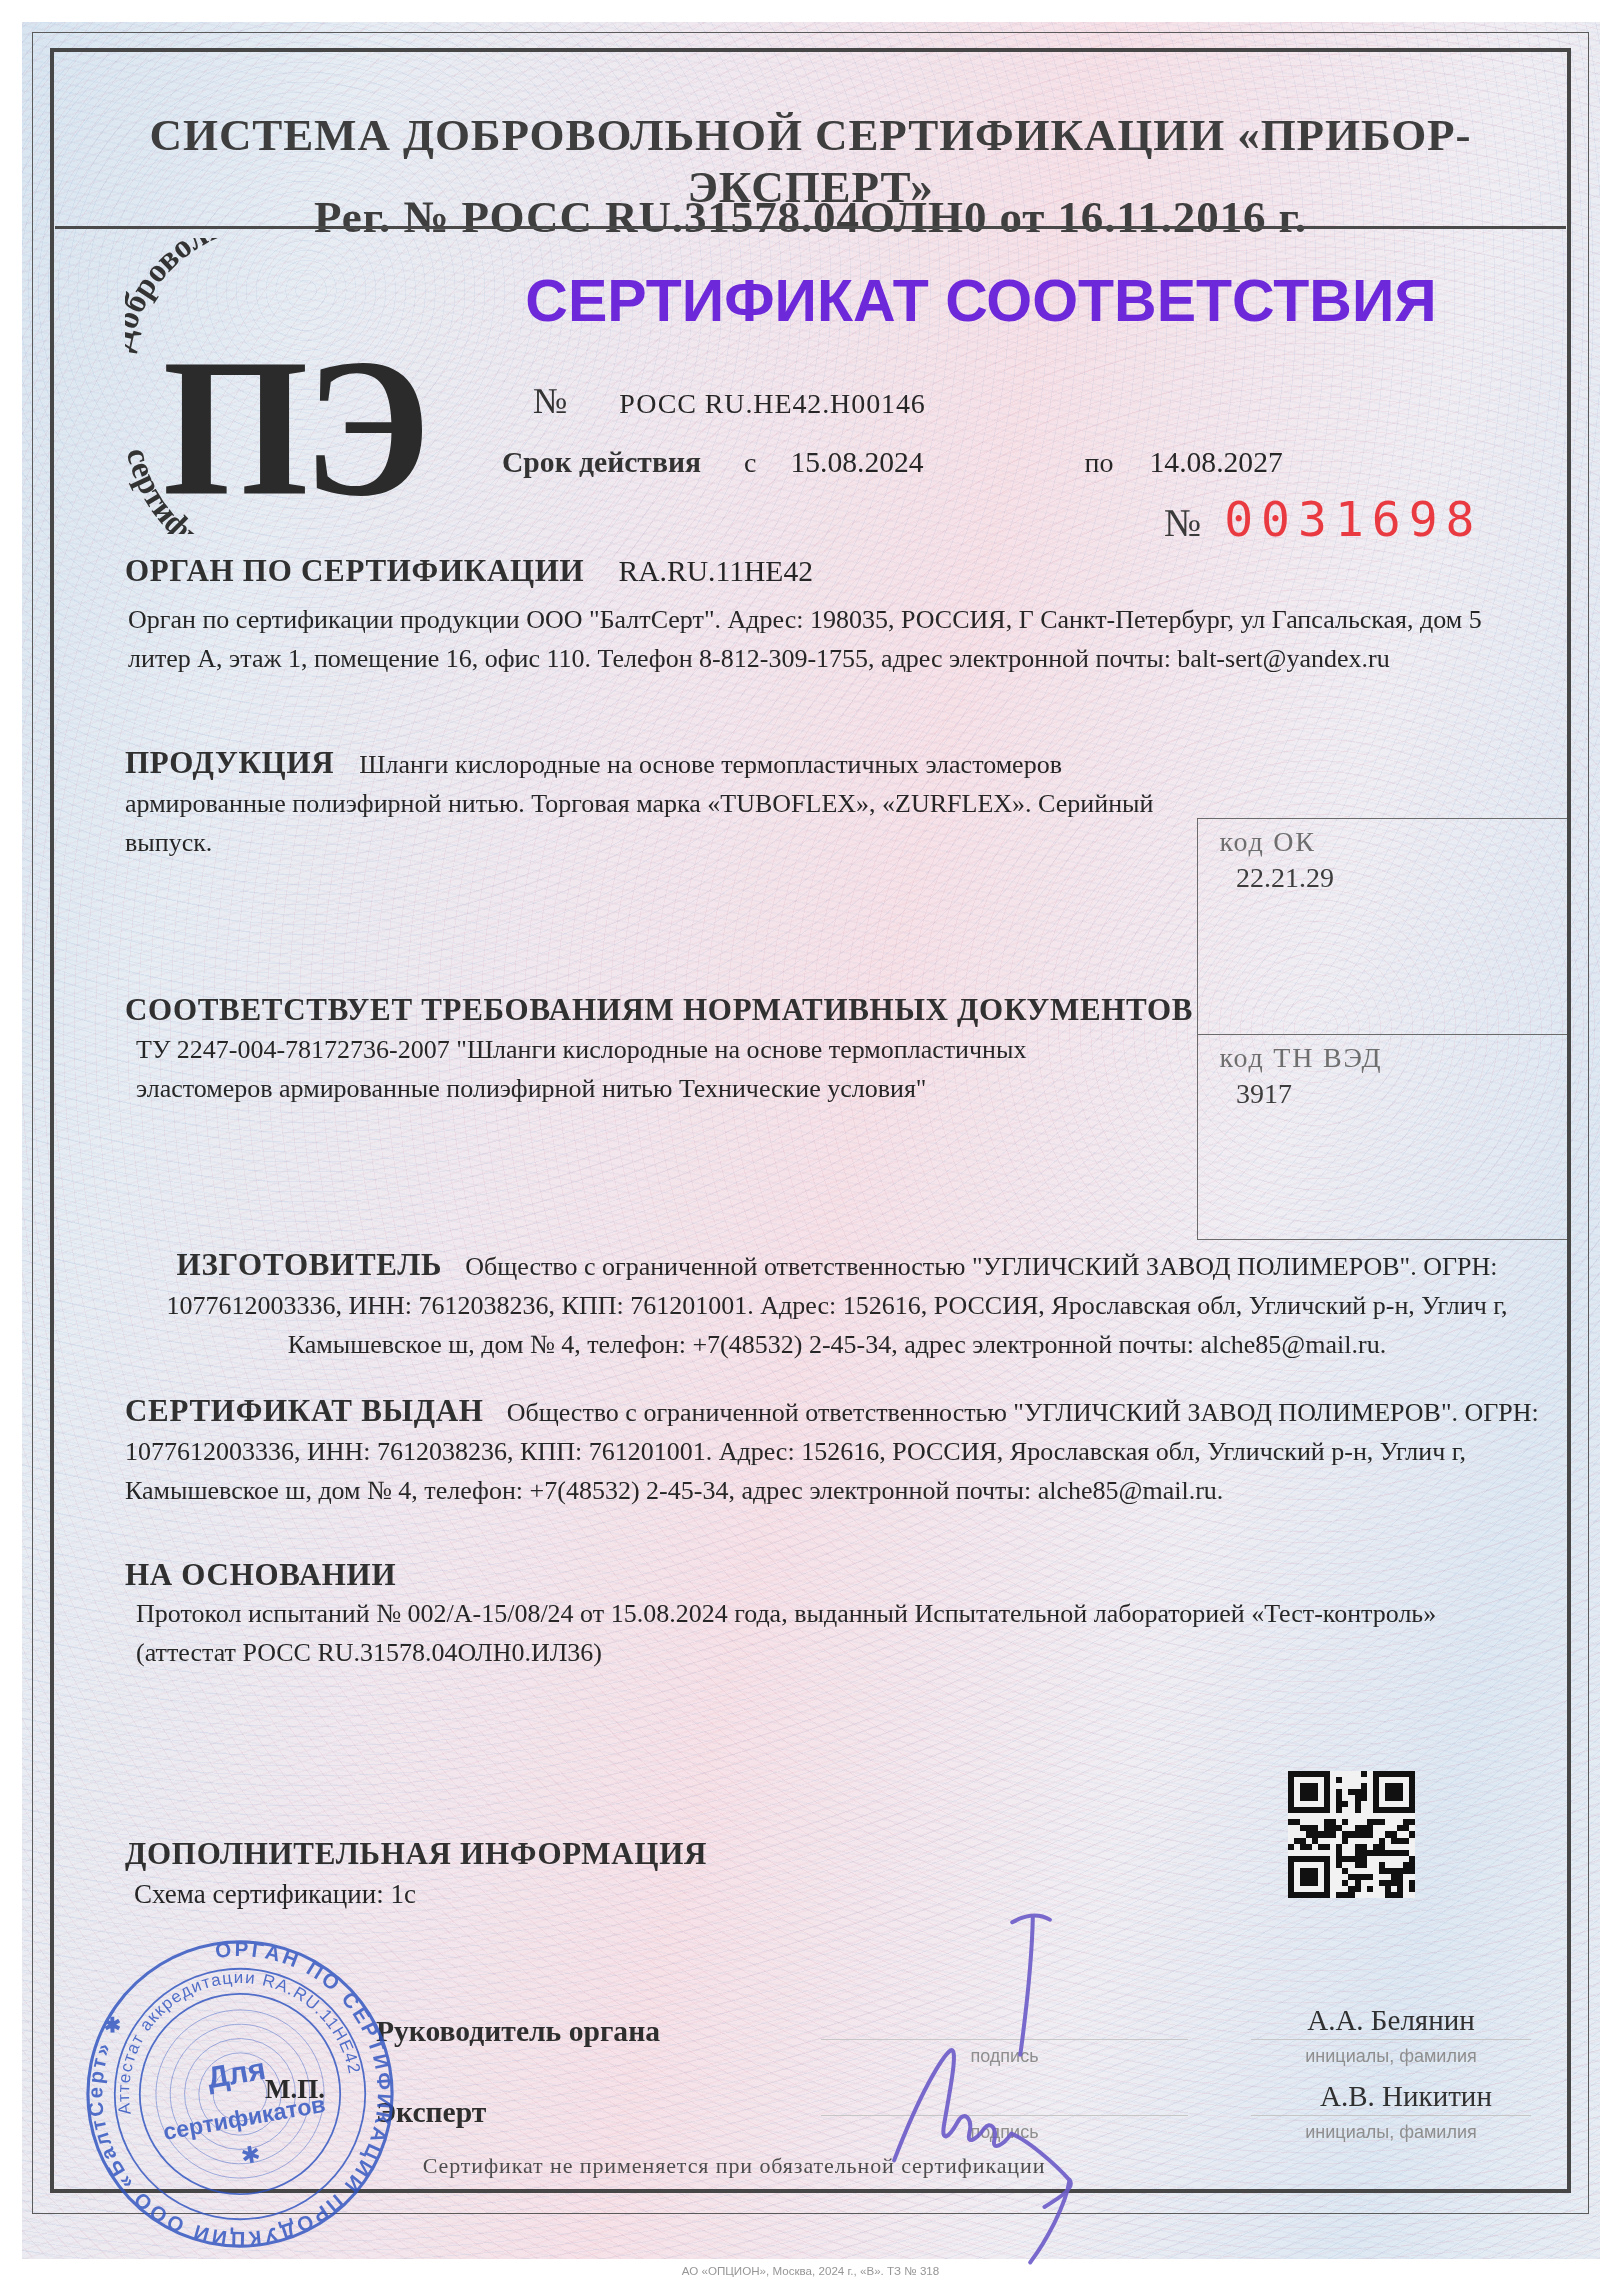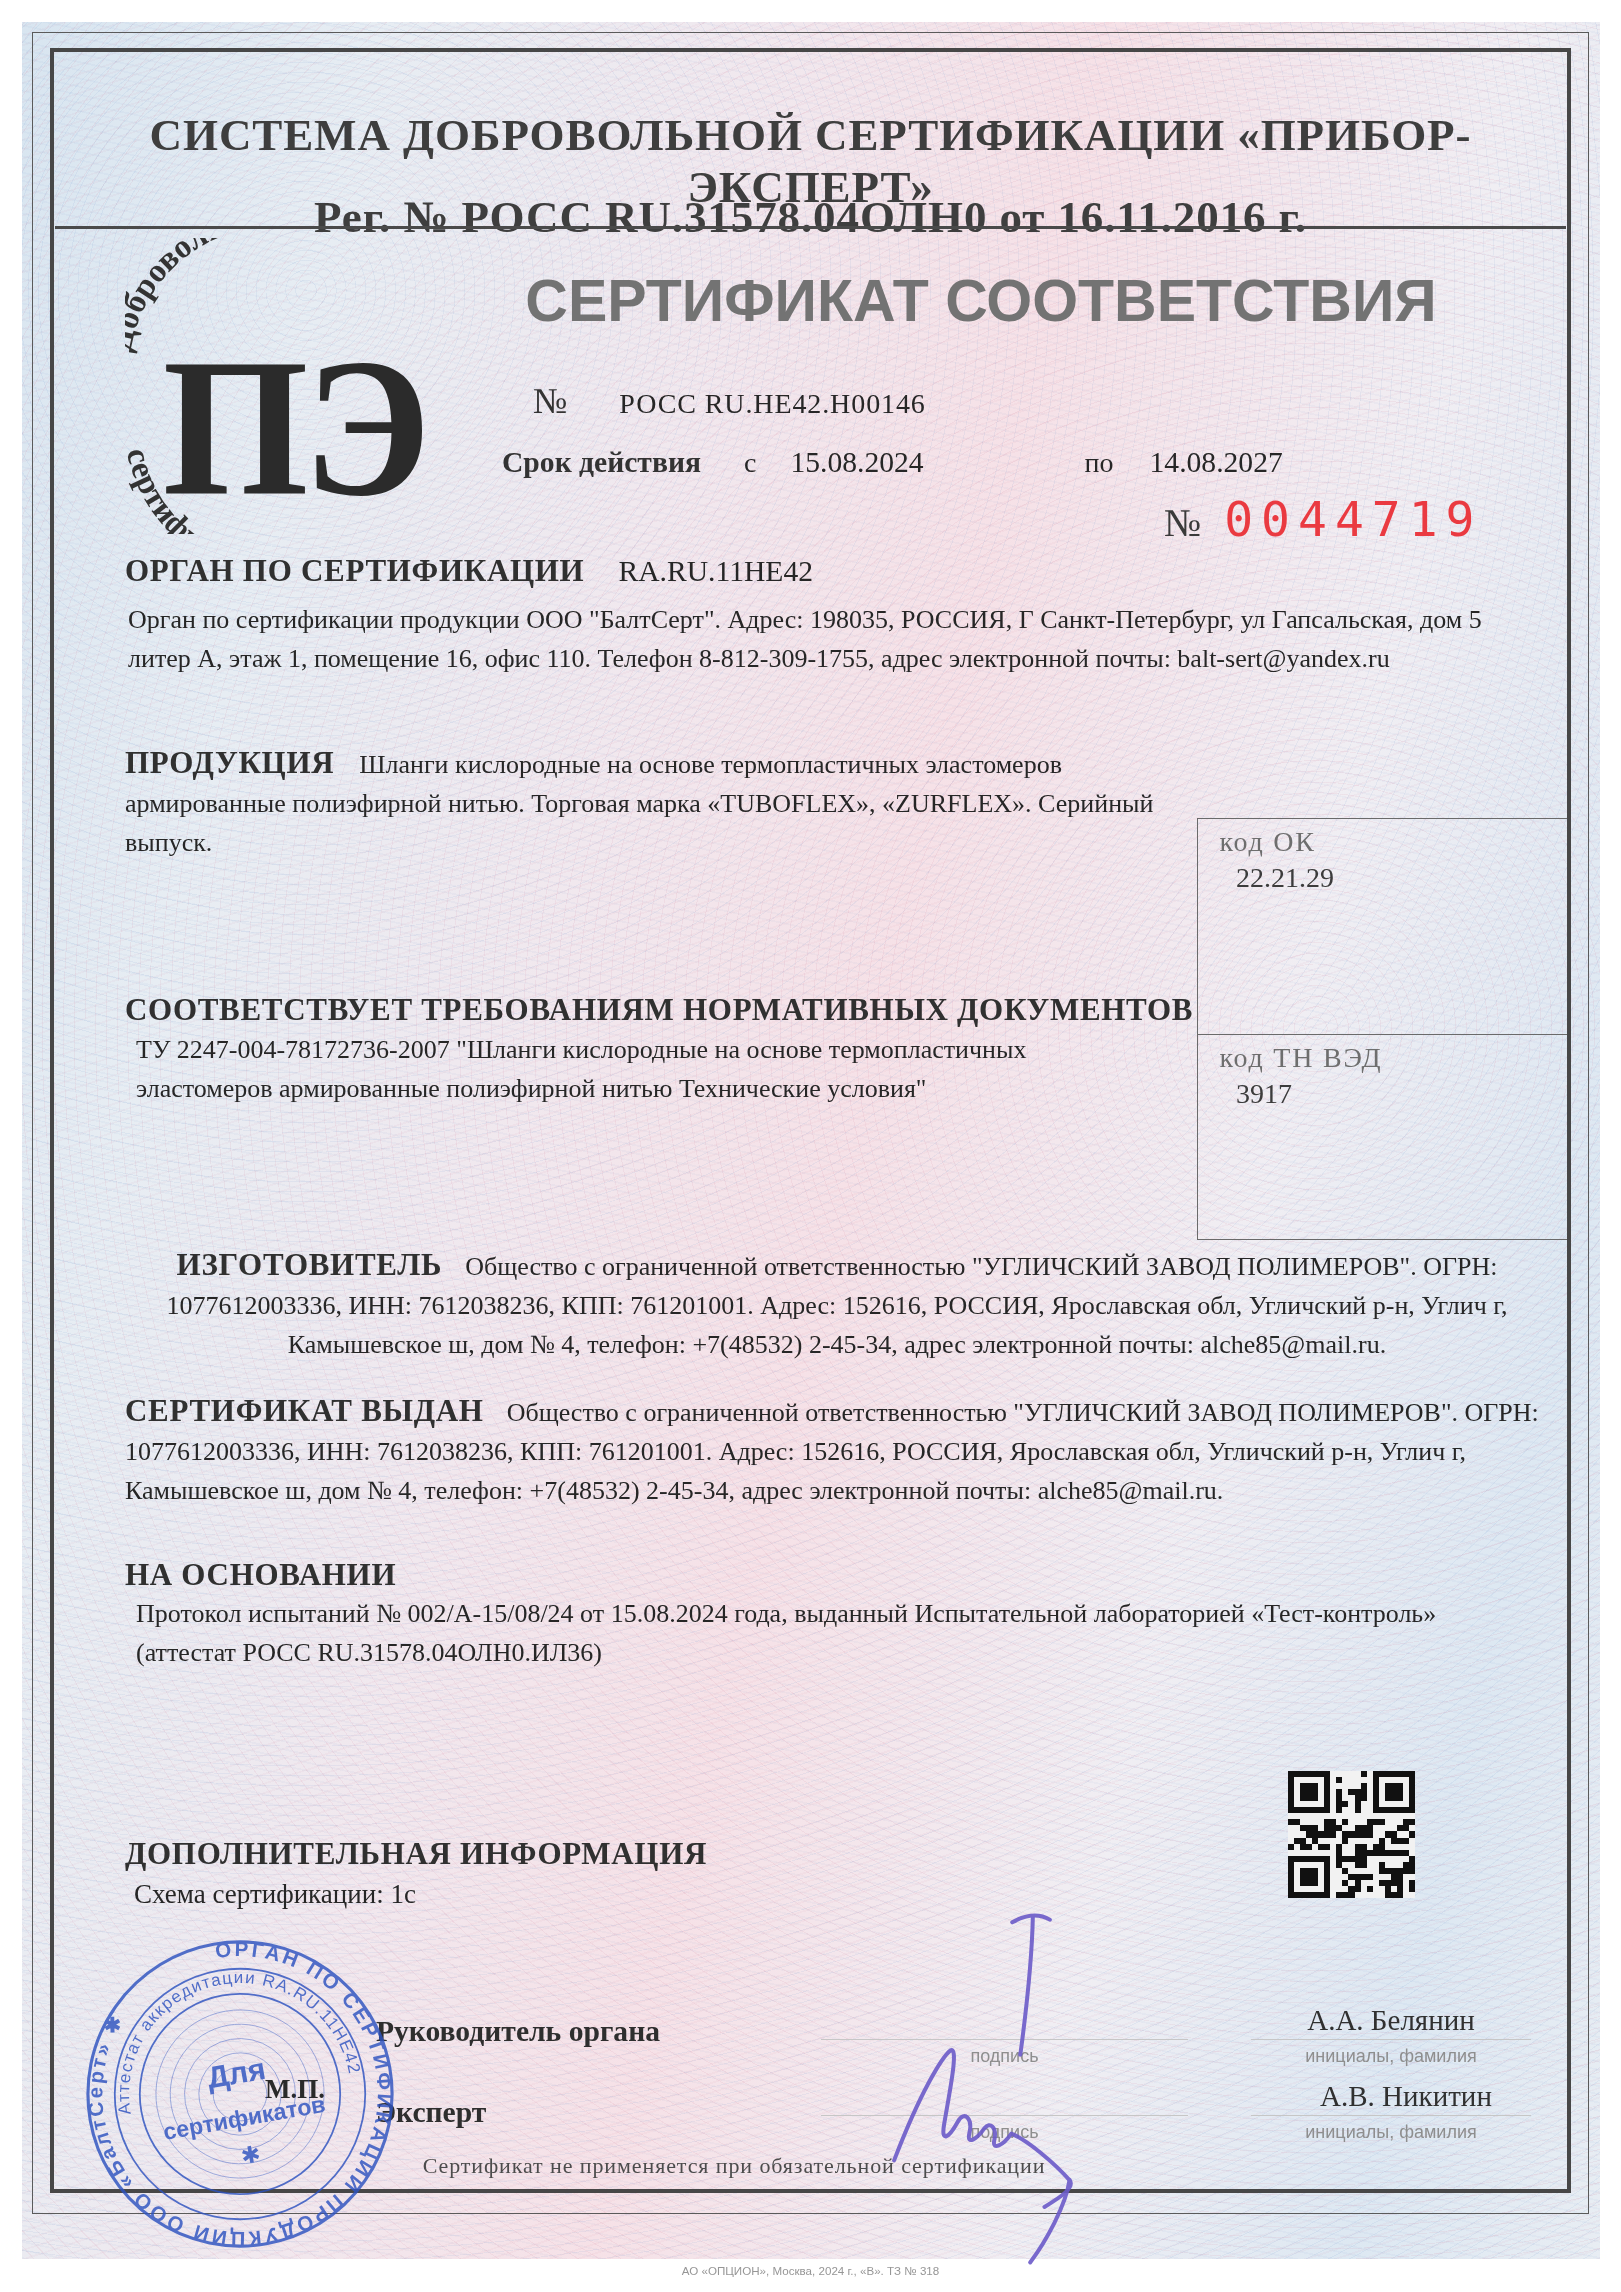--- a/index.html
+++ b/index.html
@@ -10,21 +10,21 @@
         repeating-radial-gradient(circle at 18% 12%, rgba(110,150,205,0.10) 0 0.9px, rgba(0,0,0,0) 0.9px 9.9px),
         repeating-radial-gradient(circle at 82% 45%, rgba(205,120,150,0.10) 0 0.9px, rgba(0,0,0,0) 0.9px 10.7px),
         repeating-linear-gradient(12deg, rgba(120,150,200,0.06) 0 1.8px, rgba(0,0,0,0) 1.8px 8px),
         repeating-linear-gradient(-18deg, rgba(200,120,150,0.06) 0 1.8px, rgba(0,0,0,0) 1.8px 9px),
         linear-gradient(103deg,#d8e5f0 0%,#e7edf3 17%,#f1e8ee 36%,#f6e1e7 52%,#f0eef3 72%,#dde8f2 88%,#e8edf3 100%);}
   .frame-outer{position:absolute;left:32px;top:32px;right:32px;bottom:79px;border:1.8px solid #5a5a5a;}
   .frame-inner{position:absolute;left:50px;top:48px;right:50px;bottom:100px;border:4.5px solid #474747;}
   .hline{position:absolute;background:#4a4a4a;}
   .hdr{position:absolute;left:63px;right:63px;text-align:center;font-weight:bold;font-size:45px;color:#3e3e3e;letter-spacing:0.9px;}
   .title{position:absolute;left:430px;top:267px;width:1102px;text-align:center;
-         font-family:"Liberation Sans",sans-serif;font-weight:bold;font-size:59px;color:#737373;letter-spacing:0;}
+         font-family:"Liberation Sans",sans-serif;font-weight:bold;font-size:59px;color:#6d28d9;letter-spacing:0;}
   .slabel{font-weight:bold;font-size:31px;color:#303030;letter-spacing:0.7px;}
   .btxt{font-size:26px;line-height:39px;color:#262626;}
   .abs{position:absolute;}
   .codebox{position:absolute;left:1197px;width:369px;border-top:1.8px solid #6a6a6a;border-left:1.8px solid #6a6a6a;margin-top:9px;}
   .codebox .cap{display:block;margin:7.2px 0 0 21.5px;font-size:28px;color:#6e6e6e;letter-spacing:1.8px;}
   .codebox .val{display:block;margin:3.6px 0 0 38px;font-size:28px;color:#3c3c3c;}
   .serial-digits{font-family:"DejaVu Sans Mono",monospace;font-size:48px;letter-spacing:8px;color:#ea3a41;}
   .sig-line{position:absolute;height:0;border-top:1.8px solid #c6c6c6;}
   .cap-small{position:absolute;text-align:center;font-family:"Liberation Sans",sans-serif;font-size:18px;color:#8e8e8e;}
   .sig-name{position:absolute;text-align:center;font-size:29px;color:#303030;}
@@ -69,21 +69,21 @@
   <div class="abs" style="left:502px;top:446px;display:flex;align-items:baseline;justify-content:center;">
     <span style="font-size:29.6px;font-weight:bold;color:#333;">Срок действия</span>
     <span style="font-size:28px;margin-left:43px;">с</span>
     <span style="font-size:29.6px;margin-left:34px;">15.08.2024</span>
     <span style="font-size:28px;margin-left:161px;">по</span>
     <span style="font-size:29.6px;margin-left:36px;">14.08.2027</span>
   </div>
 
   <div class="abs" style="left:1164px;top:491px;display:flex;align-items:baseline;">
     <span style="font-size:39px;color:#3a3a3a;">№</span>
-    <span class="serial-digits" style="margin-left:23px;">0044719</span>
+    <span class="serial-digits" style="margin-left:23px;">0031698</span>
   </div>
 
   <div class="abs" style="left:125px;top:553px;display:flex;align-items:baseline;gap:34px;">
     <span class="slabel">ОРГАН ПО СЕРТИФИКАЦИИ</span>
     <span style="font-size:29.6px;">RA.RU.11НЕ42</span>
   </div>
   <div class="abs btxt" style="left:128px;top:600px;width:1415px;">Орган по сертификации продукции ООО "БалтСерт". Адрес: 198035, РОССИЯ, Г Санкт-Петербург, ул Гапсальская, дом 5 литер А, этаж 1, помещение 16, офис 110. Телефон 8-812-309-1755, адрес электронной почты: balt-sert@yandex.ru</div>
 
   <p class="abs btxt" style="left:125px;top:743px;width:1066px;margin:0;">
     <span class="slabel" style="margin-right:25px;">ПРОДУКЦИЯ</span><span>Шланги кислородные на основе термопластичных эластомеров армированные полиэфирной нитью. Торговая марка «TUBOFLEX», «ZURFLEX». Серийный выпуск.</span>

